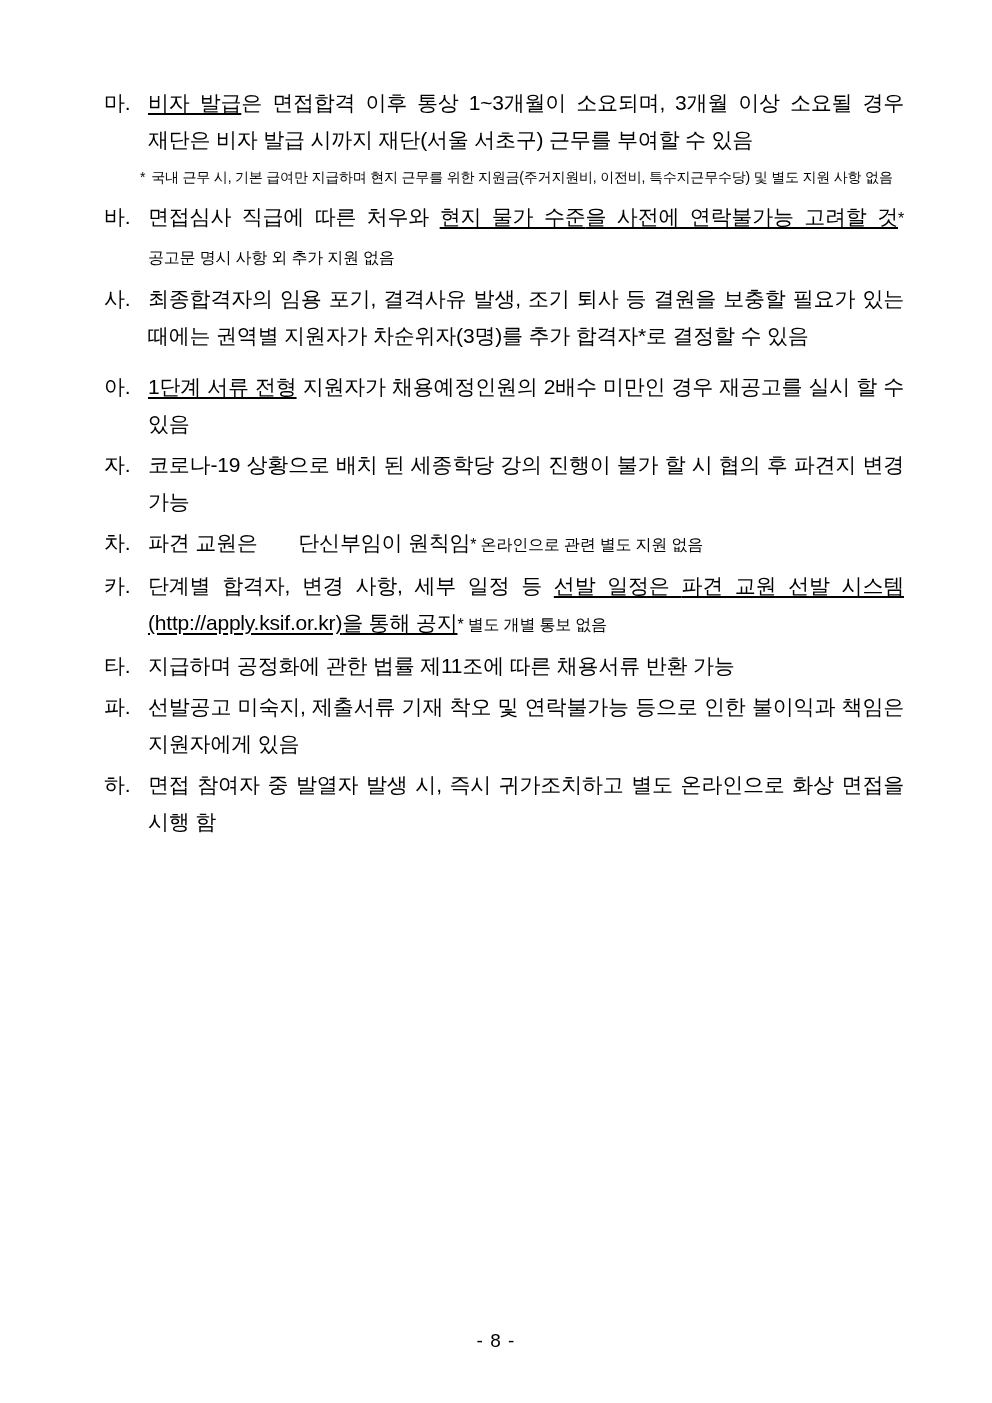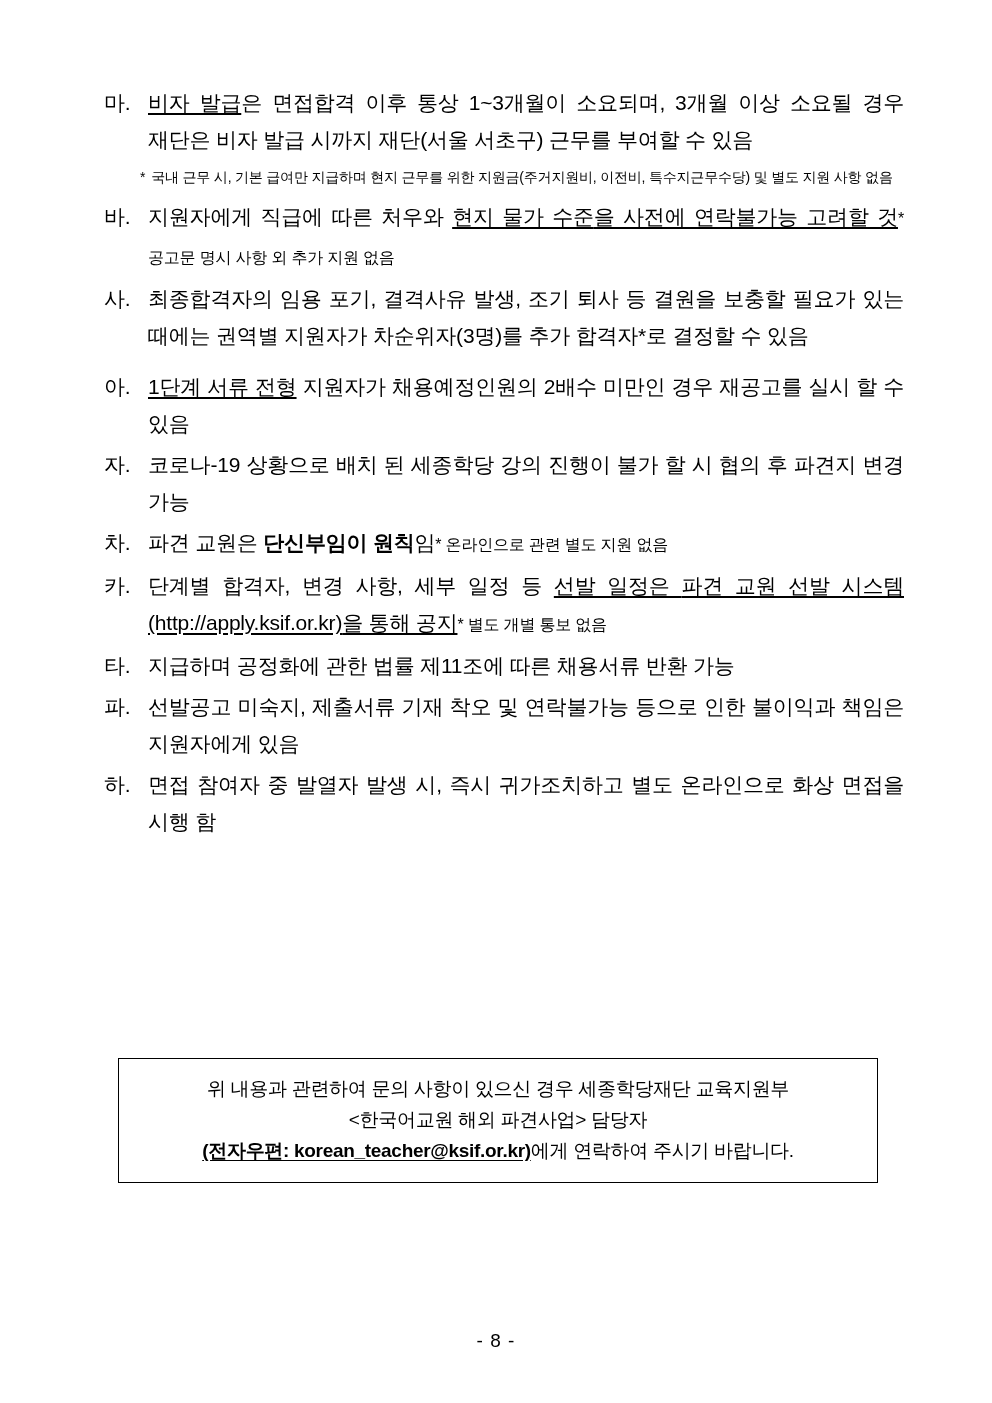--- a/index.html
+++ b/index.html
@@ -55,21 +55,22 @@
   b.u {
     font-weight: normal;
     text-decoration: underline;
     text-underline-offset: 3px;
   }
   span.u {
     text-decoration: underline;
     text-underline-offset: 3px;
   }
   b.nb {
-    font-weight: bold;
+    font-weight: normal;
+    margin-left: 35px;
   }
   .note {
     font-size: 14px;
     line-height: 30px;
     letter-spacing: -0.2px;
     margin: 2px 0 6px 0;
     padding-left: 36px;
     text-align: justify;
     text-justify: inter-character;
     word-break: keep-all;
@@ -124,21 +125,21 @@
   <div class="content">
 
     <div class="item">
       <div class="marker">마.</div>
       <div class="body-text"><b class="u">비자 발급</b><span>은 면접합격 이후 통상 1~3개월이 소요되며, 3개월 이상 소요될 경우 재단은 비자 발급 시까지 재단(서울 서초구) 근무를 부여할 수 있음</span></div>
     </div>
     <div class="note note-hang"><span class="star">*</span><span>국내 근무 시, 기본 급여만 지급하며 현지 근무를 위한 지원금(주거지원비, 이전비, 특수지근무수당) 및 별도 지원 사항 없음</span></div>
 
     <div class="item">
       <div class="marker">바.</div>
-      <div class="body-text"><span>지원자에게 직급에 따른 처우와 </span><b class="u">현지 물가 수준</b><span class="u">을 사전에 연락불가능 고려할 것</span><span class="inline-note">* 공고문 명시 사항 외 추가 지원 없음</span></div>
+      <div class="body-text"><span>면접심사 직급에 따른 처우와 </span><b class="u">현지 물가 수준</b><span class="u">을 사전에 연락불가능 고려할 것</span><span class="inline-note">* 공고문 명시 사항 외 추가 지원 없음</span></div>
     </div>
 
     <div class="item">
       <div class="marker">사.</div>
       <div class="body-text">최종합격자의 임용 포기, 결격사유 발생, 조기 퇴사 등 결원을 보충할 필요가 있는 때에는 권역별 지원자가 차순위자(3명)를 추가 합격자*로 결정할 수 있음</div>
     </div>
     <div class="gap-small"></div>
 
     <div class="item">
       <div class="marker">아.</div>
@@ -170,20 +171,15 @@
       <div class="body-text">선발공고 미숙지, 제출서류 기재 착오 및 연락불가능 등으로 인한 불이익과 책임은 지원자에게 있음</div>
     </div>
 
     <div class="item">
       <div class="marker">하.</div>
       <div class="body-text">면접 참여자 중 발열자 발생 시, 즉시 귀가조치하고 별도 온라인으로 화상 면접을 시행 함</div>
     </div>
 
   </div>
 
-  <div class="contact-box">
-    <div class="contact-line">위 내용과 관련하여 문의 사항이 있으신 경우 세종학당재단 교육지원부</div>
-    <div class="contact-line">&lt;한국어교원 해외 파견사업&gt; 담당자</div>
-    <div class="contact-line bold-under"><b>(전자우편: korean_teacher@ksif.or.kr)</b><span>에게 연락하여 주시기 바랍니다.</span></div>
-  </div>
 
   <div class="page-number">- 8 -</div>
 </div>
 
 </body></html>

